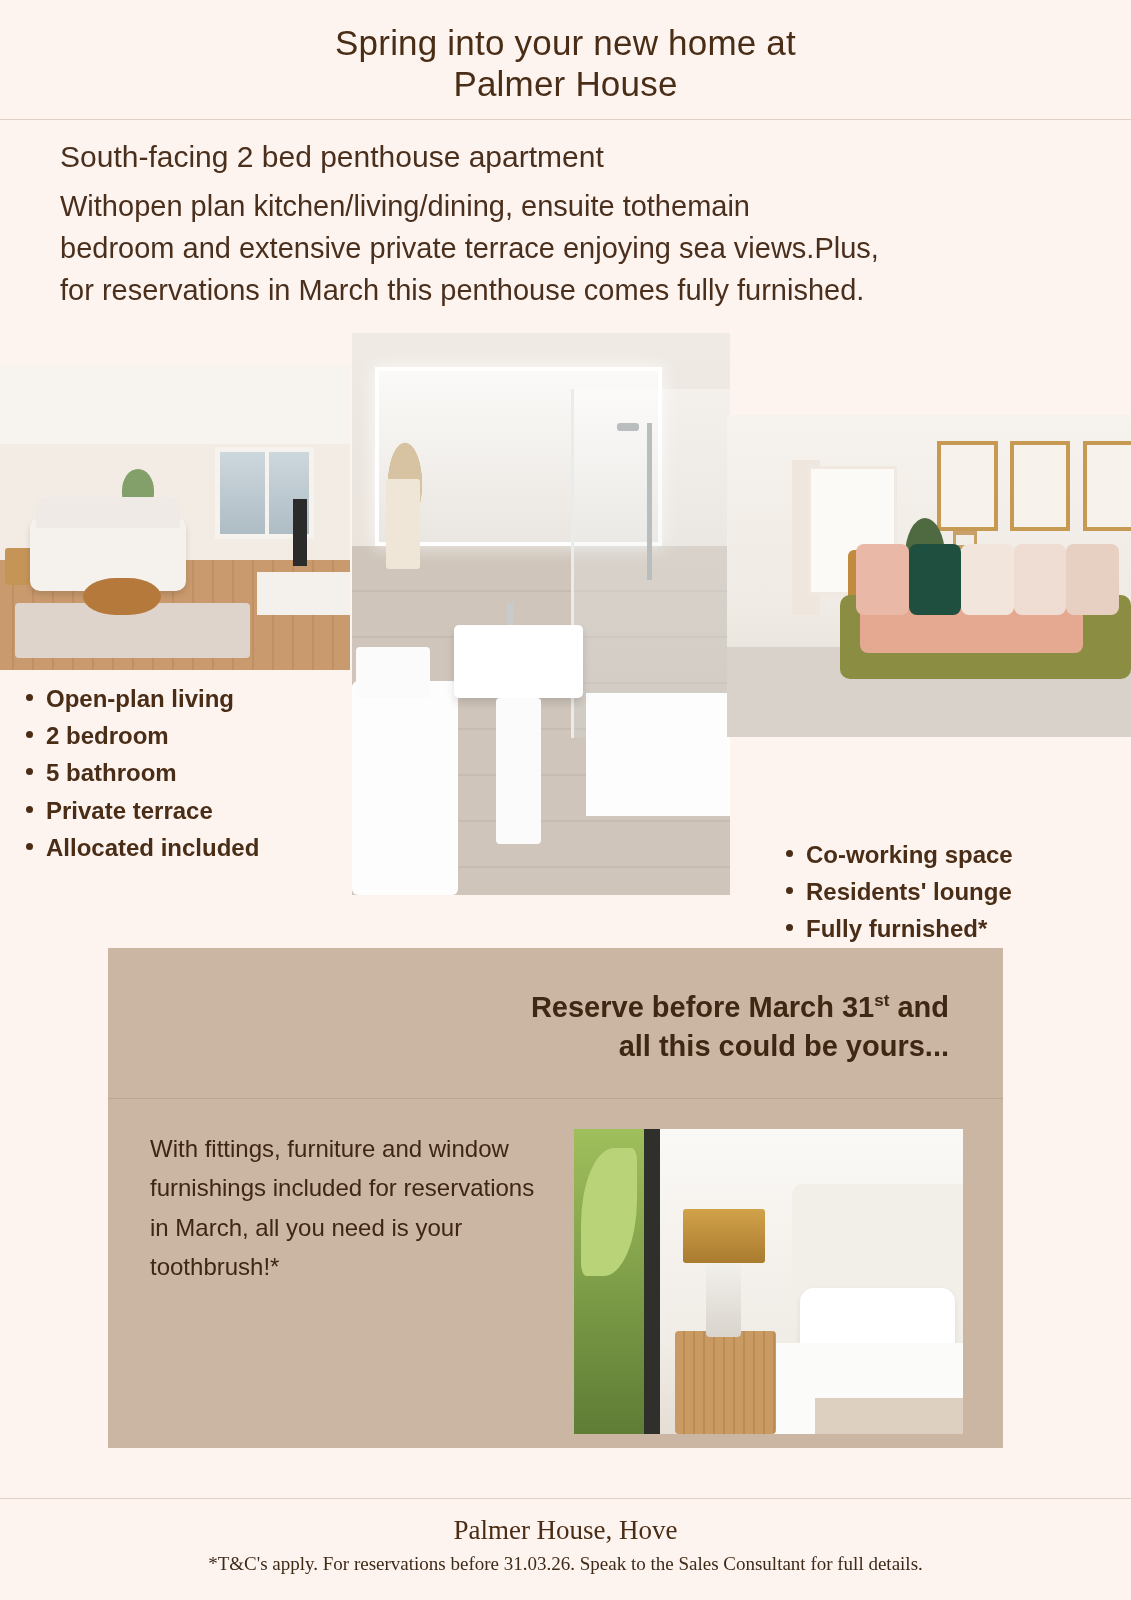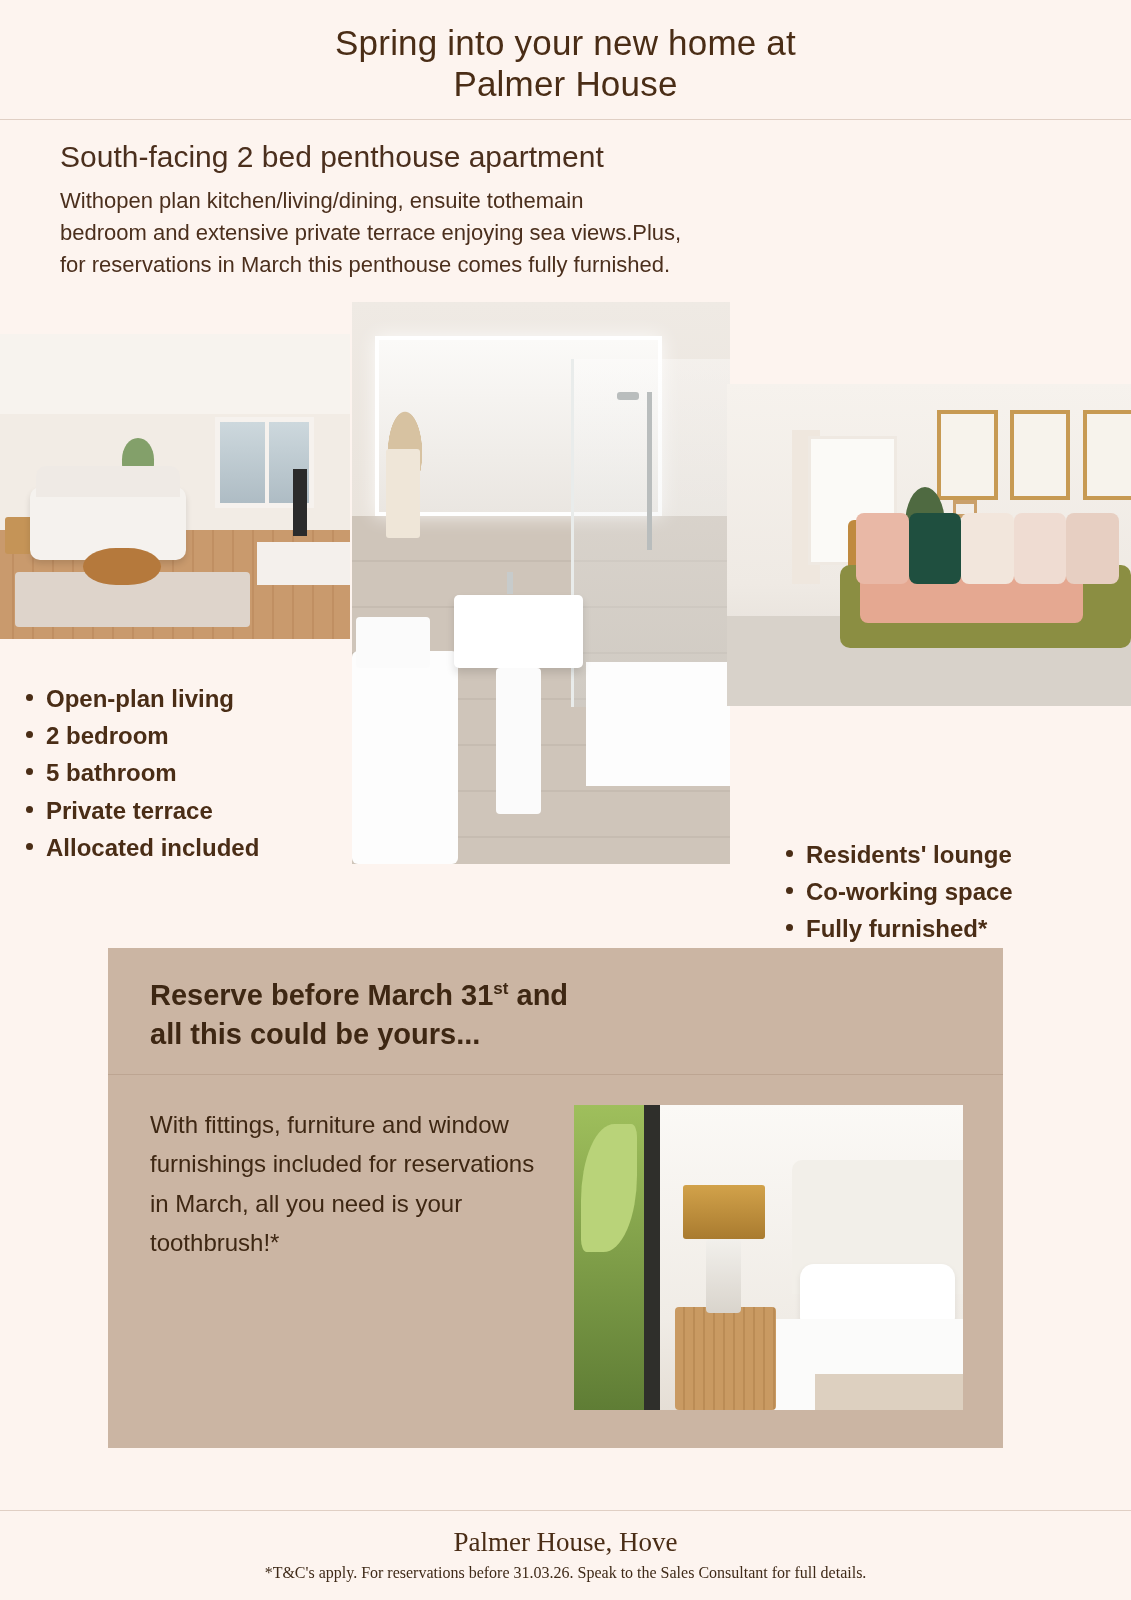--- a/index.html
+++ b/index.html
@@ -35,21 +35,21 @@
     padding: 18px 60px 10px 60px;
   }
   .intro .lead {
     font-size: 30px;
     line-height: 1.24;
     color: #4b2f1d;
     margin: 0 0 10px 0;
     font-weight: 400;
   }
   .intro .body {
-    font-size: 22px;
+    font-size: 29px;
     line-height: 1.45;
     color: #4b2f1d;
     margin: 0;
     font-weight: 400;
   }
 
   
   .collage {
     position: relative;
     height: 590px;
@@ -166,25 +166,26 @@
     top: 948px;
     width: 895px;
     height: 500px;
     background: #cbb5a3;
   }
   .panel-head {
     padding: 28px 42px 20px 42px;
     border-bottom: 1px solid #bda592;
   }
   .panel-head h2 {
-    margin: 0;
+    margin: 12px;
     font-size: 29px;
     line-height: 1.35;
     font-weight: bold;
     color: #3e2713;
+    text-align: right;
   }
   .panel-head sup { font-size: 17px; vertical-align: super; }
   .panel-body {
     display: flex;
     padding: 30px 40px 34px 42px;
     gap: 34px;
   }
   .panel-text {
     font-size: 24px;
     line-height: 1.63;
@@ -231,23 +232,23 @@
     background: #fdf4ef;
   }
   .footer .fname {
     font-family: "Liberation Serif", serif;
     font-size: 27px;
     color: #4a2d16;
     margin: 0 0 6px 0;
   }
   .footer .fsmall {
     font-family: "Liberation Serif", serif;
-    font-size: 16px;
+    font-size: 19px;
     color: #3f2a18;
-    margin: 0;
+    margin: 7px;
   }
 </style>
 </head>
 <body>
 
 <div class="header">
   <h1>
     <span>Spring into your new home at</span><br>
     <span>Palmer House</span>
   </h1>
@@ -329,22 +330,22 @@
     <li>Open-plan living</li>
     <li>2 bedroom</li>
     <li>5 bathroom</li>
     <li>Private terrace</li>
     <li>Allocated included</li>
   </ul>
 </div>
 
 <div class="bullets bullets-right">
   <ul>
+    <li>Co-working space</li>
     <li>Residents' lounge</li>
-    <li>Co-working space</li>
     <li>Fully furnished*</li>
   </ul>
 </div>
 
 <div class="panel">
   <div class="panel-head">
     <h2>
       <span>Reserve before March 31</span><sup>st</sup><span> and</span><br>
       <span>all this could be yours...</span>
     </h2>

